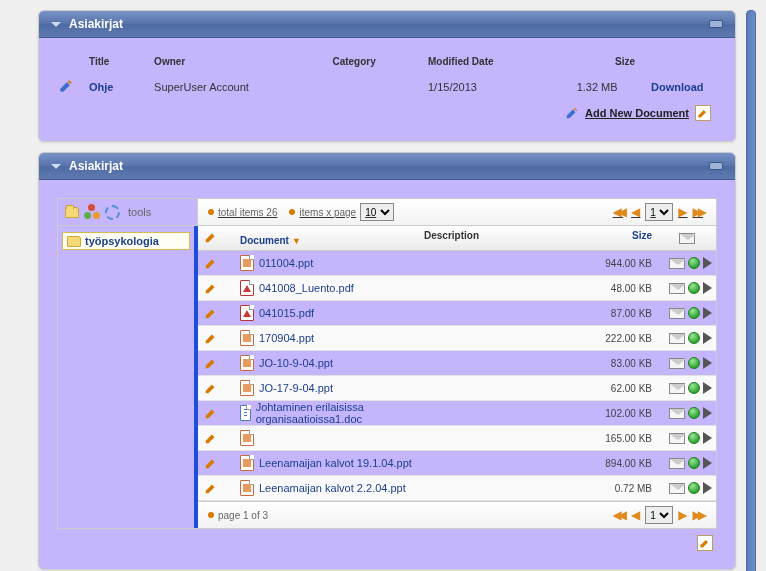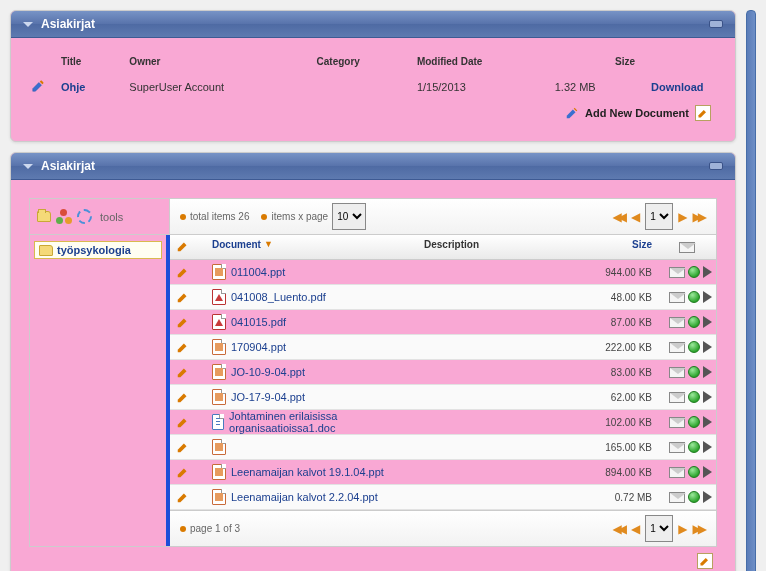--- a/index.html
+++ b/index.html
@@ -1,48 +1,48 @@
 <!DOCTYPE html>
 <html><head>
 <meta charset="utf-8">
 <style>
 * { box-sizing: border-box; }
 body { margin: 0; padding: 10px; font-family: Tahoma, Arial, sans-serif; font-size: 11px; background: #f0f0f0; color: #333; }
 .main-container { display: flex; gap: 10px; }
 .left-col { flex: 1; }
 .right-bar { width: 10px; background: linear-gradient(to right, #5a7cb8, #6e8fc7); border-radius: 4px; border: 1px solid #466da8; min-height: 560px; }
 
-.panel { border: 1px solid #ccc; border-radius: 6px; background: #f9a8d4; margin-bottom: 10px; box-shadow: 0 1px 3px rgba(0,0,0,0.1); }
+.panel { border: 1px solid #ccc; border-radius: 6px; background: #c4b5fd; margin-bottom: 10px; box-shadow: 0 1px 3px rgba(0,0,0,0.1); margin-left: 28px; }
 .panel-header { background: linear-gradient(to bottom, #7793c6, #5873ab 50%, #4e6aa3 50%, #5e7ab0); color: #fff; font-weight: bold; font-size: 12px; padding: 6px 12px; border-radius: 5px 5px 0 0; display: flex; align-items: center; justify-content: space-between; border-bottom: 1px solid #3e5a93; }
 .panel-header .arrow { display: inline-block; width: 0; height: 0; border-top: 5px solid #ccd8ef; border-left: 5px solid transparent; border-right: 5px solid transparent; margin-right: 8px; }
 .panel-header .title-wrap { display: flex; align-items: center; }
 .panel-header .minimize { width: 14px; height: 8px; background: #9fb2d8; border: 1px solid #3a5288; border-radius: 2px; }
 .panel-body { padding: 12px; }
 
 .tbl { width: 100%; border-collapse: collapse; }
 .tbl th { text-align: left; font-weight: bold; padding: 6px 8px; font-size: 10px; }
 .tbl td { padding: 6px 8px; font-size: 11px; }
 .link { color: #1b3f8f; font-weight: bold; text-decoration: none; cursor: pointer; }
 
 .pencil-icon { display: inline-flex; width: 14px; height: 14px; align-items: center; justify-content: center; }
 .pencil-icon svg { width: 14px; height: 14px; }
 
 .panel-footer-row { display: flex; justify-content: flex-end; align-items: center; gap: 6px; padding: 4px 12px 8px; }
-.add-link { color: #222; font-weight: bold; font-size: 11px; cursor: pointer; }
+.add-link { color: #222; text-decoration: underline; font-weight: bold; font-size: 11px; cursor: pointer; }
 .edit-box { width: 16px; height: 16px; background: #fff; border: 1px solid #b8a060; display: inline-flex; align-items: center; justify-content: center; }
 
 
 .inner-wrap { border: 1px solid #ccc; padding: 0; }
 .toolbar-row { display: flex; align-items: stretch; border-bottom: 1px solid #ccc; }
 .toolbar-left { width: 140px; border-right: 1px solid #ccc; display: flex; align-items: center; gap: 4px; padding: 4px 6px; }
-.toolbar-right { flex: 1; display: flex; align-items: center; padding: 4px 10px; background: linear-gradient(#fff,#f2f2f2); }
+.toolbar-right { flex: 1; display: flex; align-items: center; padding: 4px 10px; background: linear-gradient(#fff,#f2f2f2); text-decoration: underline; }
 .dot { width: 6px; height: 6px; border-radius: 50%; display: inline-block; margin-right: 4px; }
 .dot.orange { background: #d97a00; }
 .small-label { color: #666; font-size: 10px; margin-right: 12px; }
-.select-small { font-size: 10px; height: 27px; border: 1px solid #888; background: #eee; }
+.select-small { font-size: 10px; height: 18px; border: 1px solid #888; background: #eee; }
 
 
 .tb-ico { width: 16px; height: 16px; display:inline-flex; align-items:center; justify-content:center; }
 .tb-folder { width:14px; height:11px; background:#f5d978; border:1px solid #c9a836; border-radius: 1px 3px 1px 1px; position:relative; }
 .tb-folder::before { content:''; position:absolute; top:-3px; left:0; width:6px; height:3px; background:#f5d978; border:1px solid #c9a836; border-bottom:none; border-radius:1px 1px 0 0; }
 .tb-balls { position:relative; width:16px; height:16px; }
 .tb-balls span { position:absolute; width:7px; height:7px; border-radius:50%; }
 .tb-balls .r { background:#d94c3a; top:0; left:4px; }
 .tb-balls .g { background:#5fae4a; bottom:1px; left:0; }
 .tb-balls .o { background:#e79b2b; bottom:1px; right:0; }
@@ -52,21 +52,21 @@
 .content-row { display: flex; }
 .tree-pane { width: 140px; border-right: 4px solid #1d4ed8; padding: 6px 4px; }
 .tree-item { display: flex; align-items: center; gap: 4px; border: 1px solid #d9b94e; background: #fffef2; padding: 2px 4px; cursor: pointer; }
 .tree-item .fld { width:14px; height:11px; background:#f5d978; border:1px solid #c9a836; border-radius: 1px 3px 1px 1px; }
 .tree-item .lbl { color: #1b3f8f; font-weight: bold; font-size: 11px; }
 
 .list-pane { flex: 1; }
 .list-header { display: flex; background: linear-gradient(#fff,#eaeaea); border-bottom: 1px solid #ccc; font-weight: bold; font-size: 10px; }
 .list-header .col { padding: 4px 6px; }
 .col-actions { width: 36px; }
-.col-name { flex: 1; color: #1b3f8f; display:flex; align-items:flex-start; gap:3px; }
+.col-name { flex: 1; color: #1b3f8f; display:flex; align-items:flex-end; gap:3px; }
 .sort-arrow { color:#d97a00; font-size:9px; }
 .col-desc { width: 170px; }
 .col-size { width: 70px; color:#1b3f8f; text-align:right; }
 .col-tools { width: 58px; display:flex; align-items:center; justify-content:center; }
 .mail-icon { width:16px; height:11px; border:1px solid #888; background:#f5f5f5; position:relative; }
 .mail-icon::before { content:''; position:absolute; top:0; left:0; right:0; height:0; border-left:8px solid transparent; border-right:8px solid transparent; border-top:6px solid #ccc; }
 
 .list-row { display: flex; align-items: center; border-bottom: 1px solid #e2e2e2; font-size: 11px; height: 25px; }
 .list-row:nth-child(even){ background:#fafafa; }
 .list-row .col { padding: 2px 6px; }
@@ -125,21 +125,21 @@
         <td><span class="pencil-icon">
                     <svg viewBox="0 0 16 16">
                       <path d="M2 11l7-7 3 3-7 7H2v-3z" fill="#3a6fcf" stroke="#2450a0" stroke-width="0.5"></path>
                       <path d="M10 3l1-1c.4-.4 1-.4 1.4 0l1.6 1.6c.4.4.4 1 0 1.4l-1 1-3-3z" fill="#d97a00"></path>
                     </svg>
                   </span></td>
         <td><a class="link">Ohje</a></td>
         <td>SuperUser Account</td>
         <td></td>
         <td>1/15/2013</td>
-        <td style="text-align:left">1.32 MB</td>
+        <td style="text-align:center">1.32 MB</td>
         <td><a class="link">Download</a></td>
       </tr>
     </tbody>
           </table>
     <div class="panel-footer-row">
       <span class="pencil-icon">
               <svg viewBox="0 0 16 16">
                 <path d="M2 11l7-7 3 3-7 7H2v-3z" fill="#3a6fcf"></path>
                 <path d="M10 3l1-1 3 3-1 1-3-3z" fill="#d97a00"></path>
               </svg>

